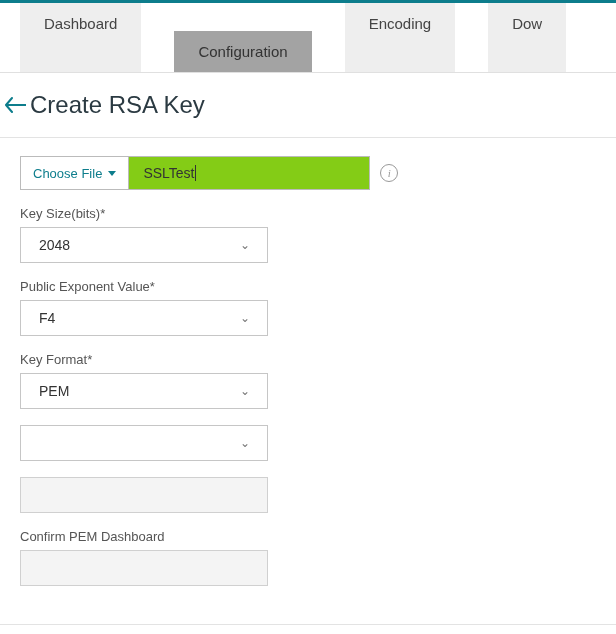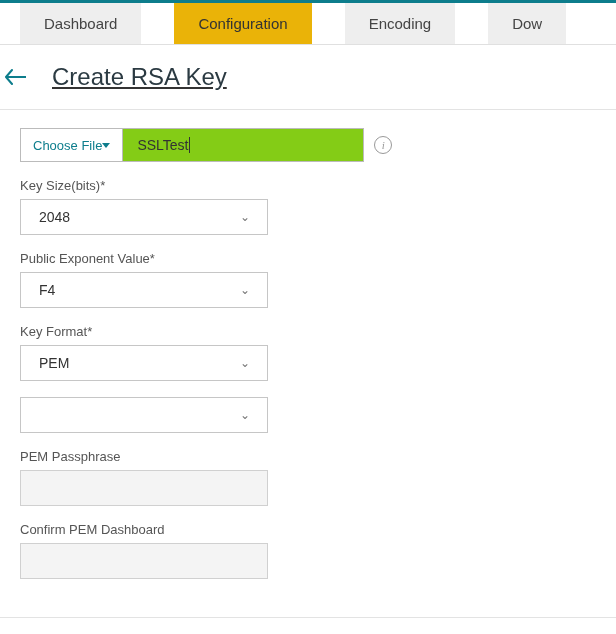--- a/index.html
+++ b/index.html
@@ -24,29 +24,29 @@
   .tab {
     padding: 12px 24px;
     font-size: 15px;
     color: #444;
     background: #eeeeee;
     cursor: pointer;
     border-right: 1px solid #fff;
     white-space: nowrap;
   }
   .tab.active {
-    background: #eab308;
-    color: #333;
+    background: #a3a3a3;
+    color: #333;
+    margin-top: 28px;
   }
   .page-header {
     display: flex;
     align-items: center;
     padding: 18px 4px 18px 4px;
-    gap: 26px;
-    text-decoration: underline;
+    gap: 4px;
   }
   .back-arrow {
     cursor: pointer;
     display: flex;
     align-items: center;
     color: #117a8b;
   }
   .page-title {
     font-size: 24px;
     font-weight: 400;
@@ -72,20 +72,21 @@
     align-items: center;
     gap: 10px;
   }
   .file-combo {
     display: flex;
     border: 1px solid #bbb;
   }
   .choose-btn {
     display: flex;
     align-items: center;
+    gap: 6px;
     padding: 8px 12px;
     font-size: 13px;
     color: #0d7d8c;
     background: #fff;
     border-right: 1px solid #bbb;
     cursor: pointer;
     text-align: center;
   }
   .chev {
     width: 0; height: 0;
@@ -215,21 +216,20 @@
   </div>
 
   <div class="field">
     <div class="select empty">
       <span></span>
       <span class="chev-d">⌄</span>
     </div>
   </div>
 
   <div class="field">
-    <label class="field-label">PEM Passphrase</label>
     <input type="password" class="text-input" value="" style="">
   </div>
 
   <div class="field">
     <label class="field-label">Confirm PEM Dashboard</label>
     <input type="password" class="text-input" value="" style="">
   </div>
 
 </div>
 

